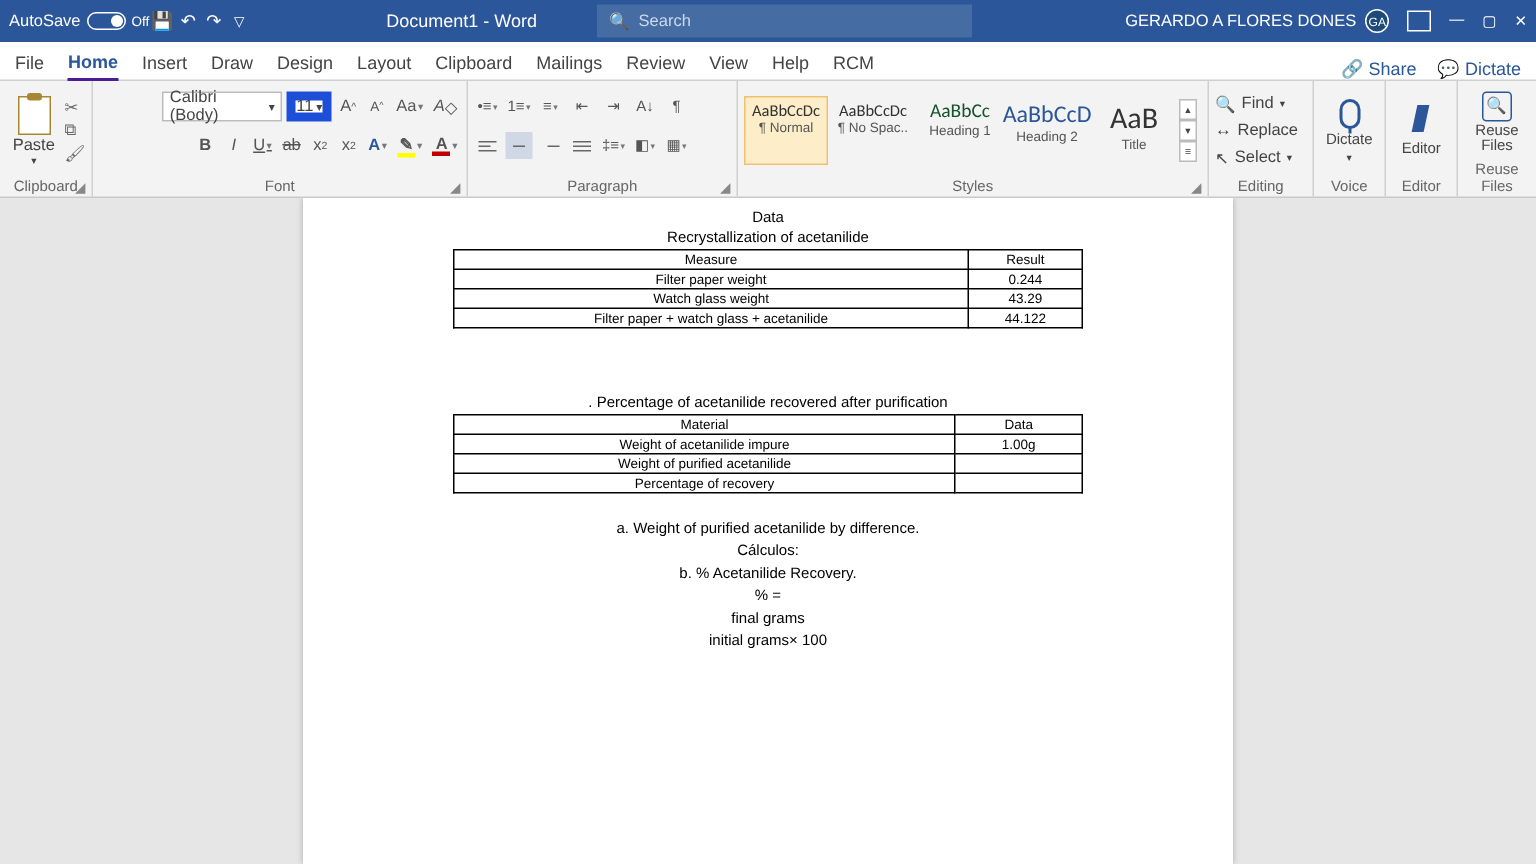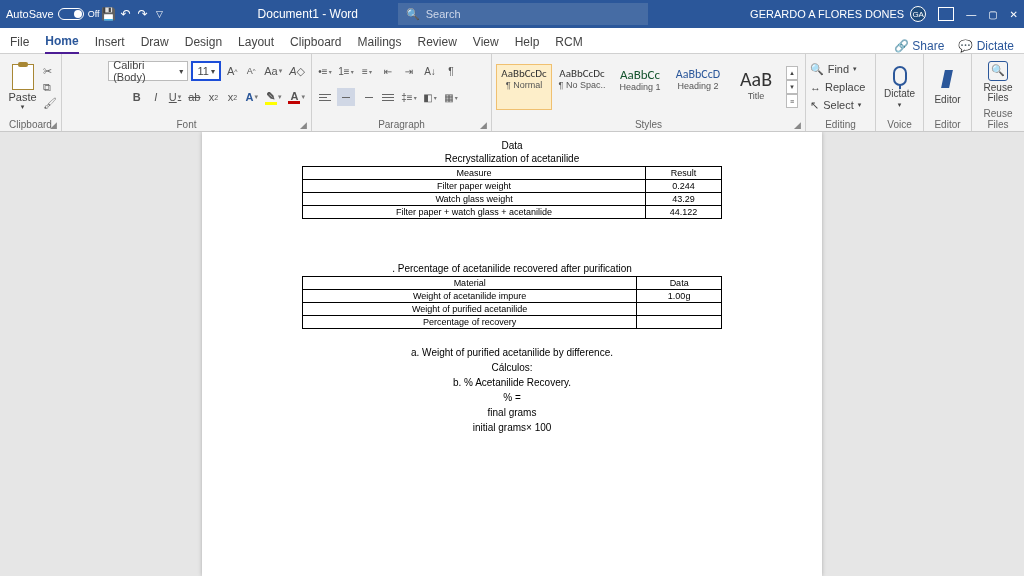--- a/index.html
+++ b/index.html
@@ -31,21 +31,21 @@
   .grp-body { flex:1; display:flex; align-items:center; }
   
   .paste-btn { display:flex; flex-direction:column; align-items:center; justify-content:center; width:38px; height:56px; }
   .paste-ic { width:22px; height:26px; border:1px solid #a88734; background:#fff; position:relative; margin-bottom:1px;}
   .paste-ic::before{content:"";position:absolute;top:-3px;left:5px;width:10px;height:5px;background:#a88734;border-radius:2px;}
   .clip-side { display:flex; flex-direction:column; gap:3px; margin-left:2px;}
   .clip-side span{ font-size:11px; color:#666;}
   
   .font-grp .row{ display:flex; align-items:center; gap:3px; height:24px;}
   .font-name { width:80px; height:20px; border:1px solid #bbb; background:#fff; display:flex; align-items:center; padding:0 4px; font-size:11px;}
-  .font-size { width:30px; height:20px; border:2px solid #1d4ed8; background:#fff; display:flex; align-items:center; justify-content:center; font-size:11px;}
+  .font-size { width:30px; height:20px; border:6px solid #1d4ed8; background:#fff; display:flex; align-items:center; justify-content:center; font-size:11px;}
   .fbtn { min-width:16px; height:20px; display:inline-flex; align-items:center; justify-content:center; font-size:11px; color:#555; padding:0 2px;}
   .fbtn.caret::after{content:"▾"; font-size:7px; margin-left:1px; color:#777;}
   .fontcolor { display:inline-flex; flex-direction:column; align-items:center; font-weight:bold;}
   .colorbar { height:3px; width:12px; margin-top:-1px;}
   
   .para-grp .row{ display:flex; align-items:center; gap:3px; height:24px;}
   .pbtn { width:18px; height:18px; display:inline-flex; align-items:center; justify-content:center; font-size:10px; color:#555;}
   .pbtn.caret::after{content:"▾"; font-size:6px; margin-left:1px;color:#777;}
   .align-lines{display:flex;flex-direction:column;gap:2px;width:12px;}
   .align-lines span{height:1px;background:#666;}
@@ -240,21 +240,21 @@
           </div>
           <div class="style-box">
             <div class="style-prev" style="font-size:11px;color:#333;">AaBbCcDc</div>
             <div>¶ No Spac..</div>
           </div>
           <div class="style-box">
             <div class="style-prev" style="font-size:13px;color:#14532d;">AaBbCc</div>
             <div>Heading 1</div>
           </div>
           <div class="style-box">
-            <div class="style-prev" style="font-size:12px;color:#2b579a;">AaBbCcD</div>
+            <div class="style-prev" style="font-size:16px;color:#2b579a;">AaBbCcD</div>
             <div>Heading 2</div>
           </div>
           <div class="style-box">
             <div class="style-prev" style="font-size:20px;color:#333;">AaB</div>
             <div>Title</div>
           </div>
         </div>
       <div class="style-scroll">
         <span>▴</span>
         <span>▾</span>

